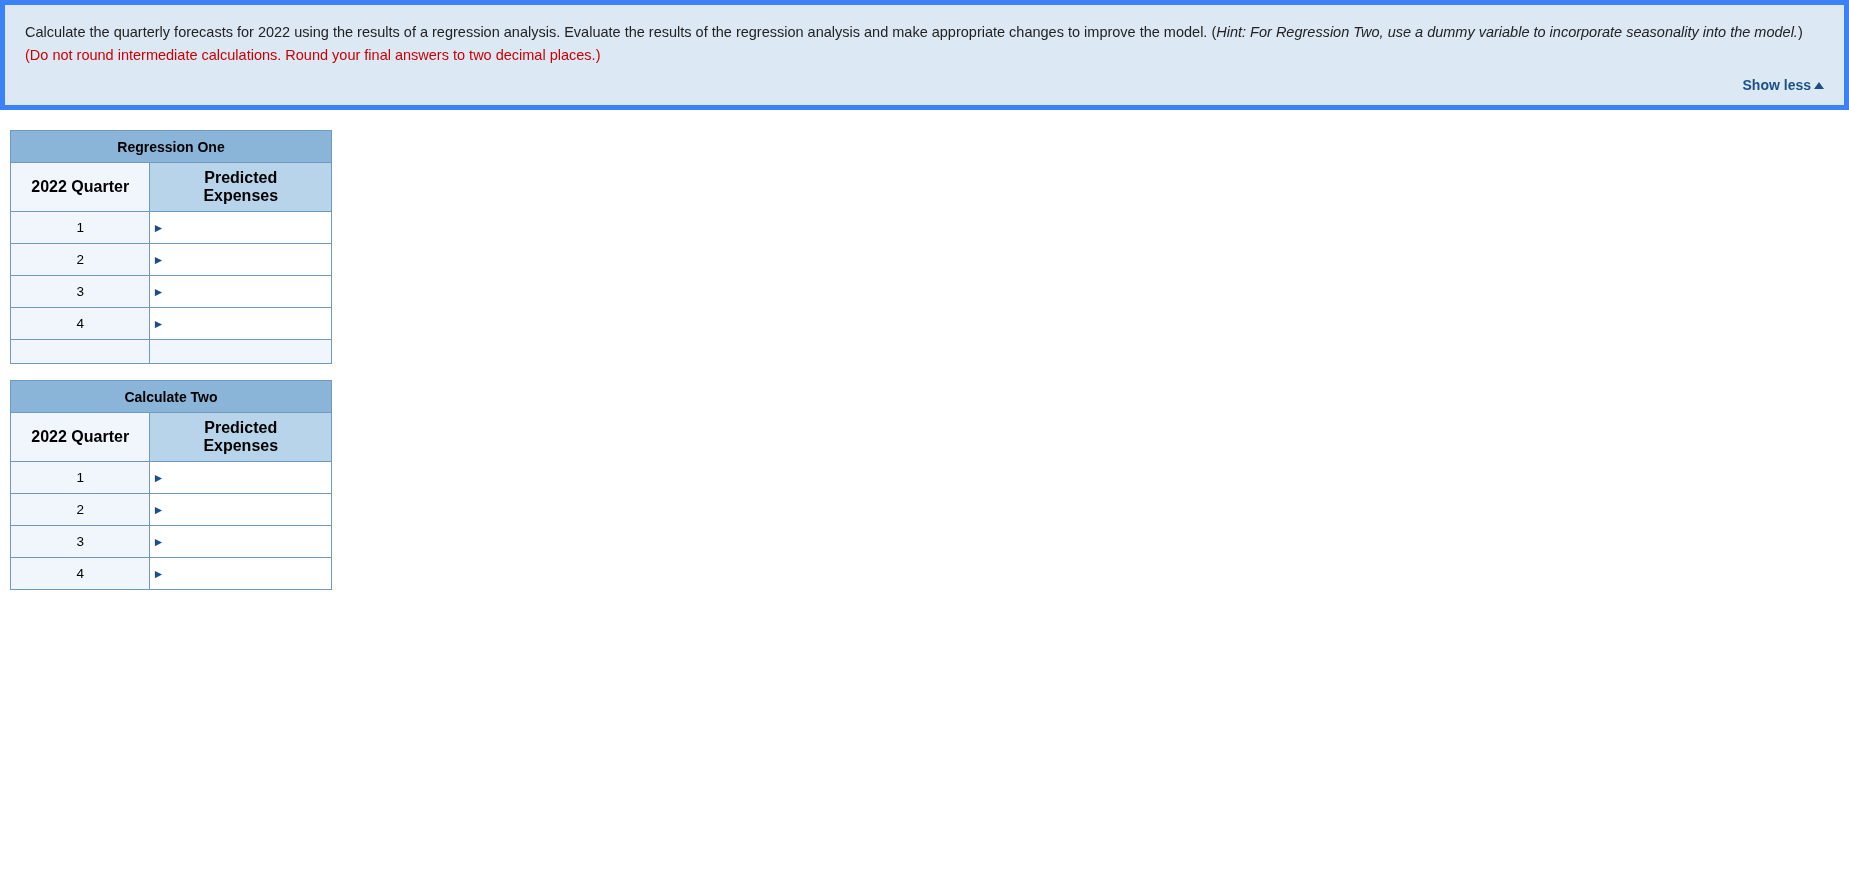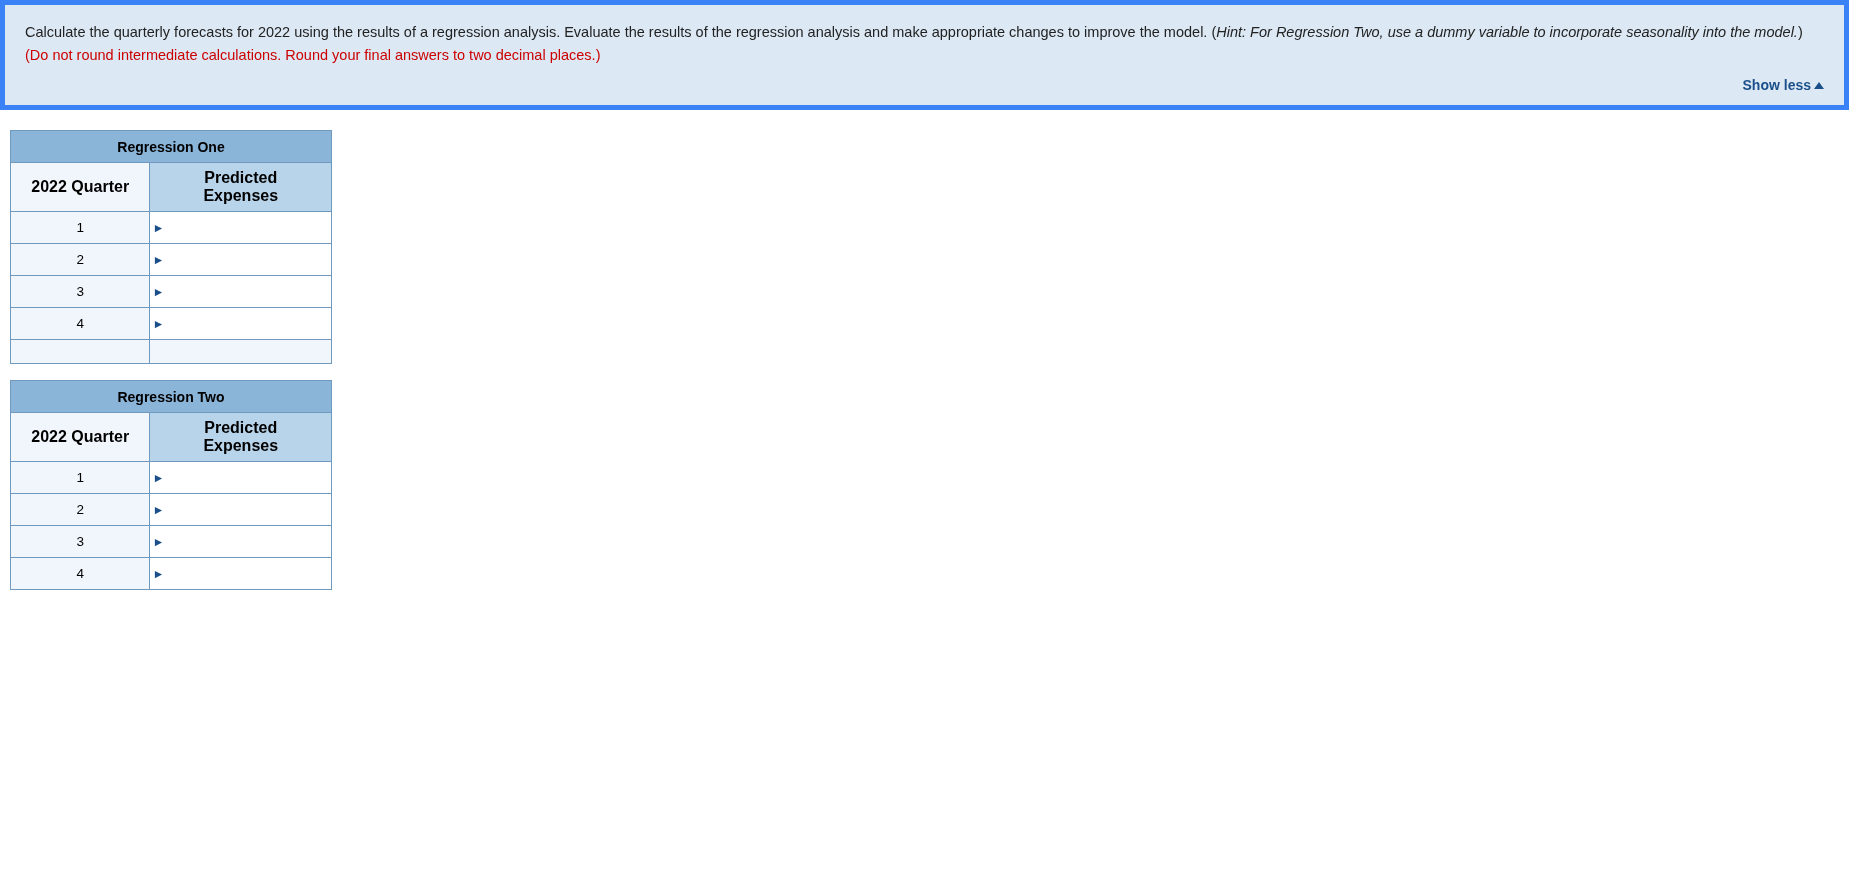--- a/index.html
+++ b/index.html
@@ -207,21 +207,21 @@
       <tr class="empty-row">
         <td></td>
         <td></td>
       </tr>
     </tbody>
   </table>
 
   <table class="regression-table">
     <thead>
       <tr>
-        <td colspan="2" class="section-header">Regression Two</td>
+        <td colspan="2" class="section-header">Calculate Two</td>
       </tr>
       <tr>
         <td class="col-header quarter-cell">2022 Quarter</td>
         <td class="col-header">Predicted<br>Expenses</td>
       </tr>
     </thead>
     <tbody>
       <tr>
         <td class="quarter-cell">1</td>
         <td class="input-cell">

